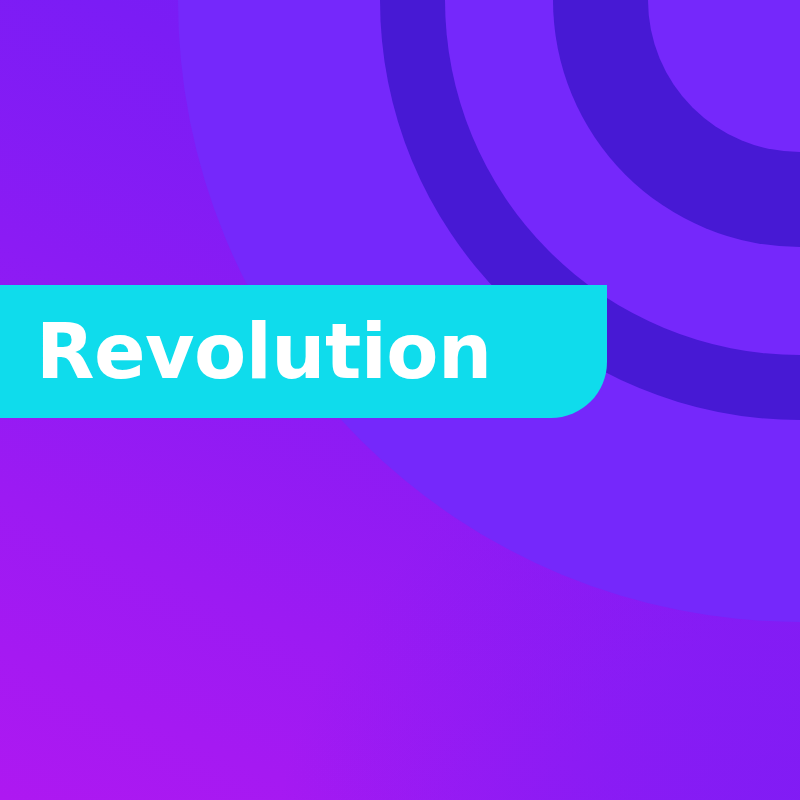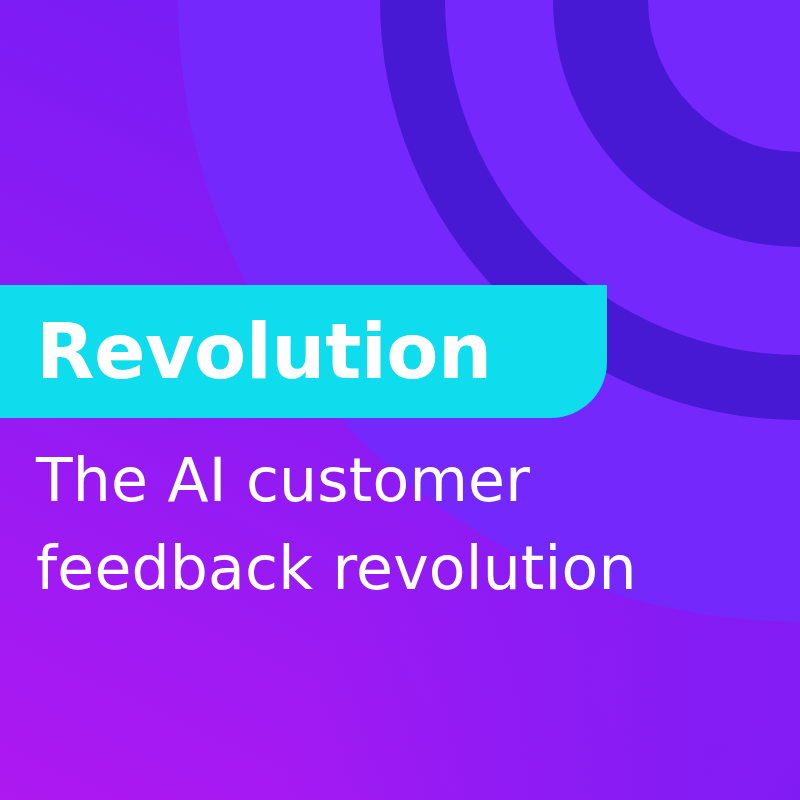--- a/index.html
+++ b/index.html
@@ -115,18 +115,14 @@
     <div class="arc arc-r3 tone-dark"></div>
     <div class="arc arc-r2 tone-light"></div>
     <div class="arc arc-r1 tone-dark"></div>
     <div class="arc arc-r0 tone-light"></div>
   </div>
 
   <div class="banner">
     <span class="banner-title">Revolution</span>
   </div>
 
-  <div class="subtitle">
-    <span class="subtitle-line">The AI customer</span>
-    <span class="subtitle-line">feedback revolution</span>
-  </div>
 
 </div>
 
 </body></html>

